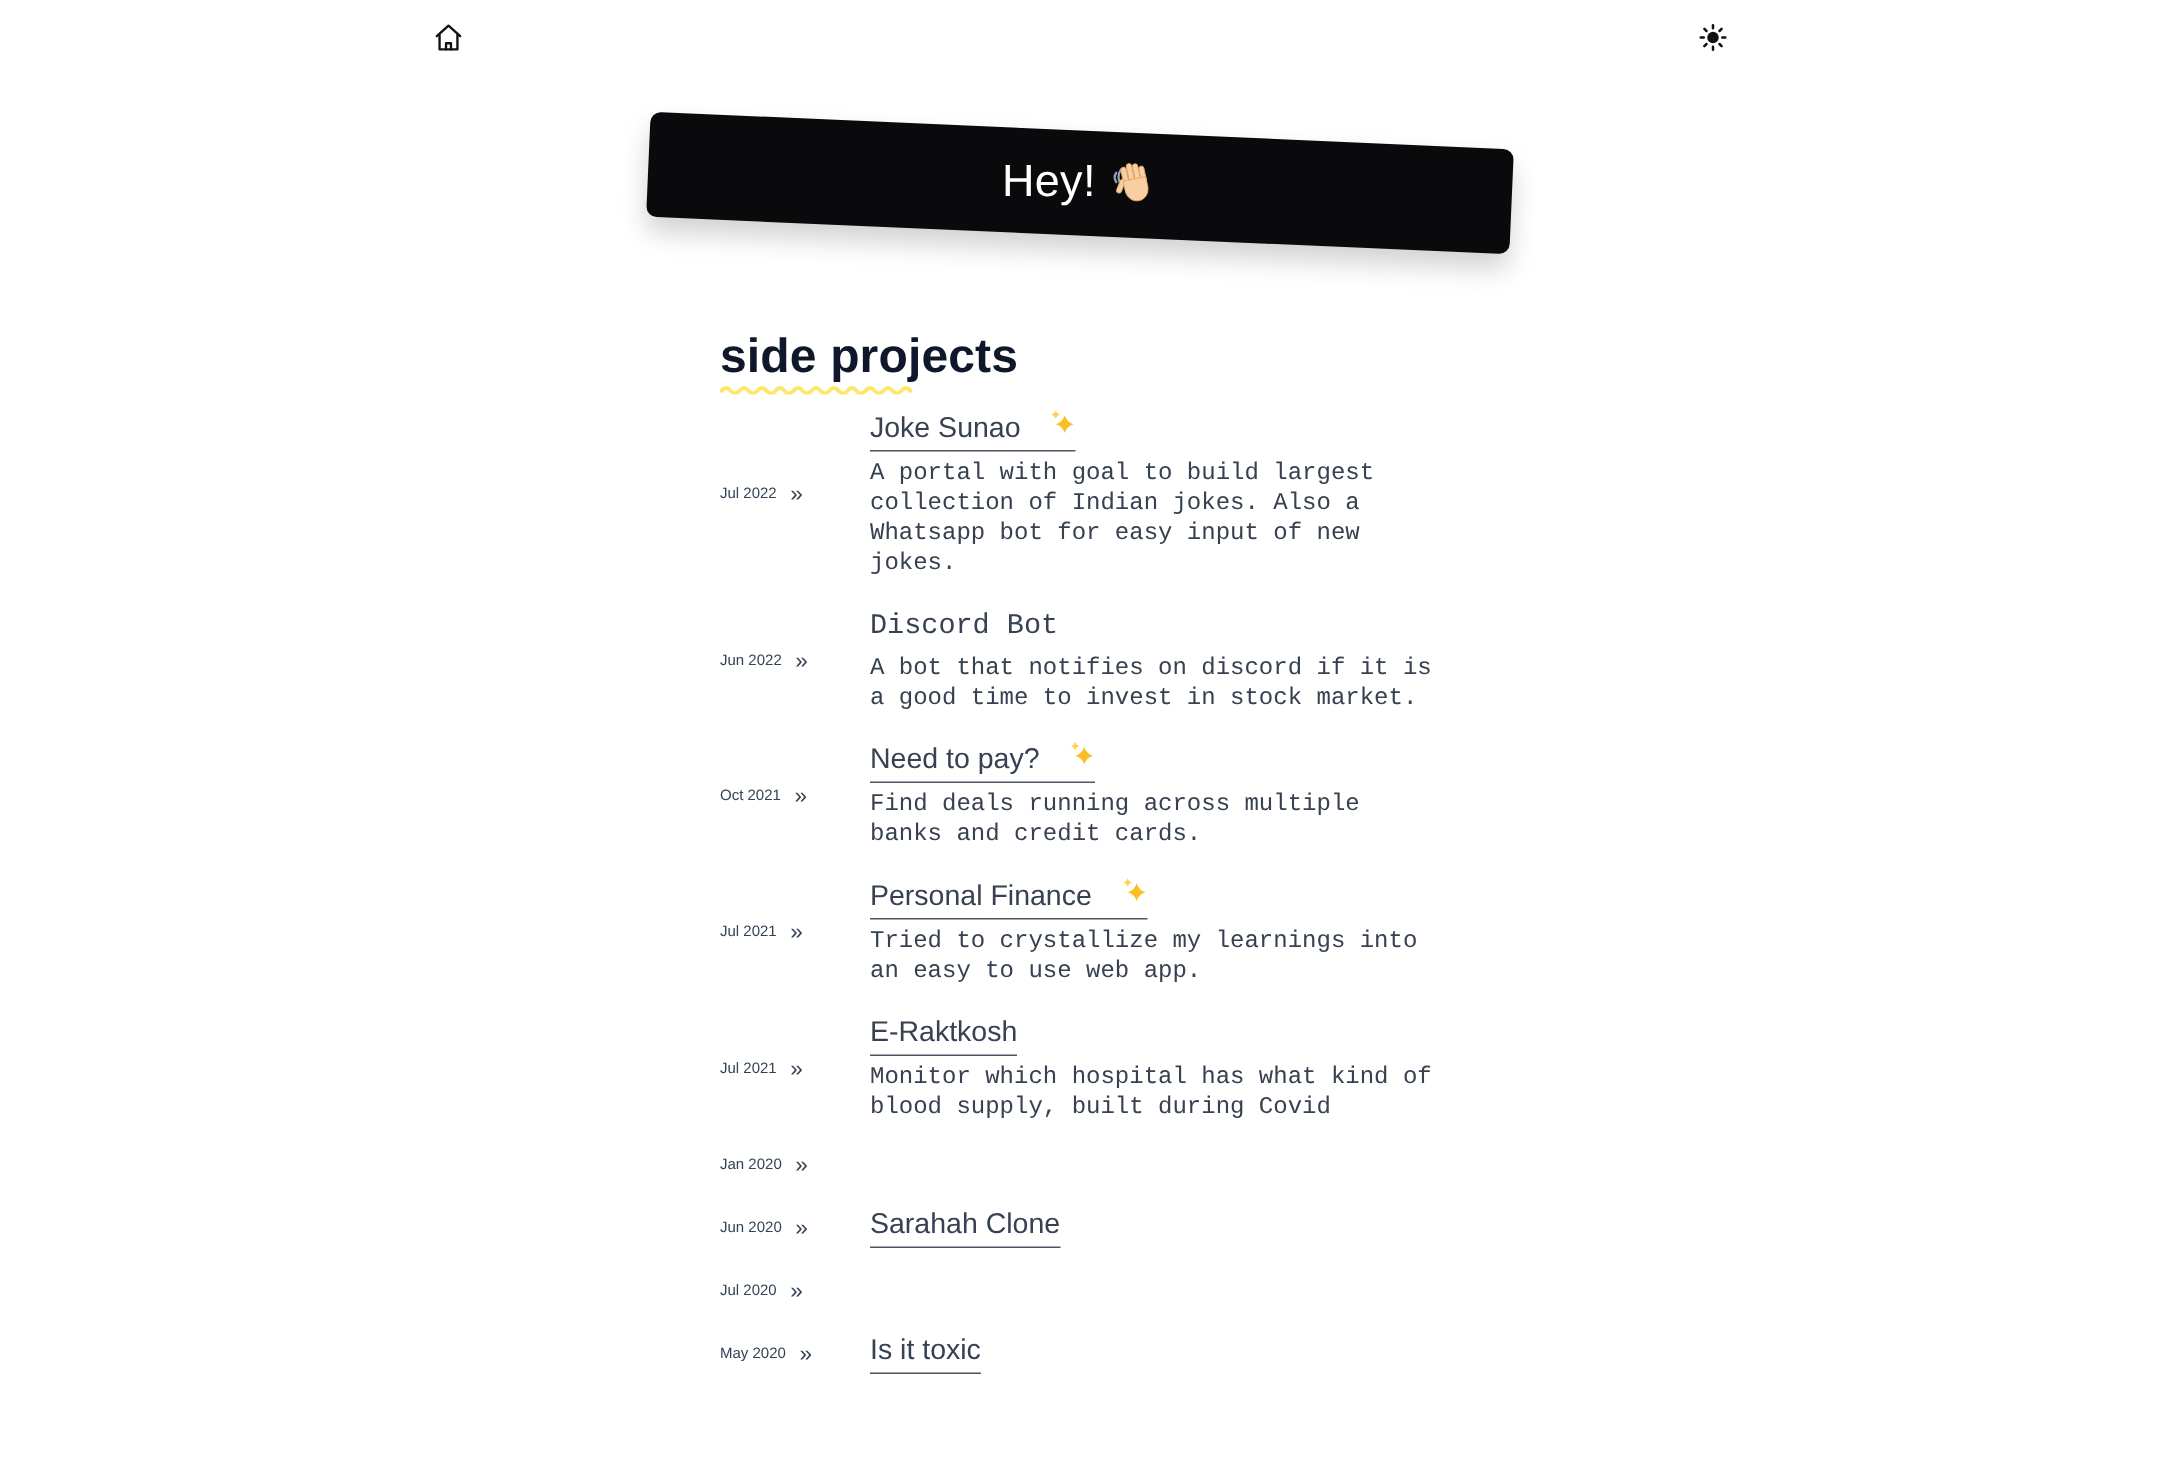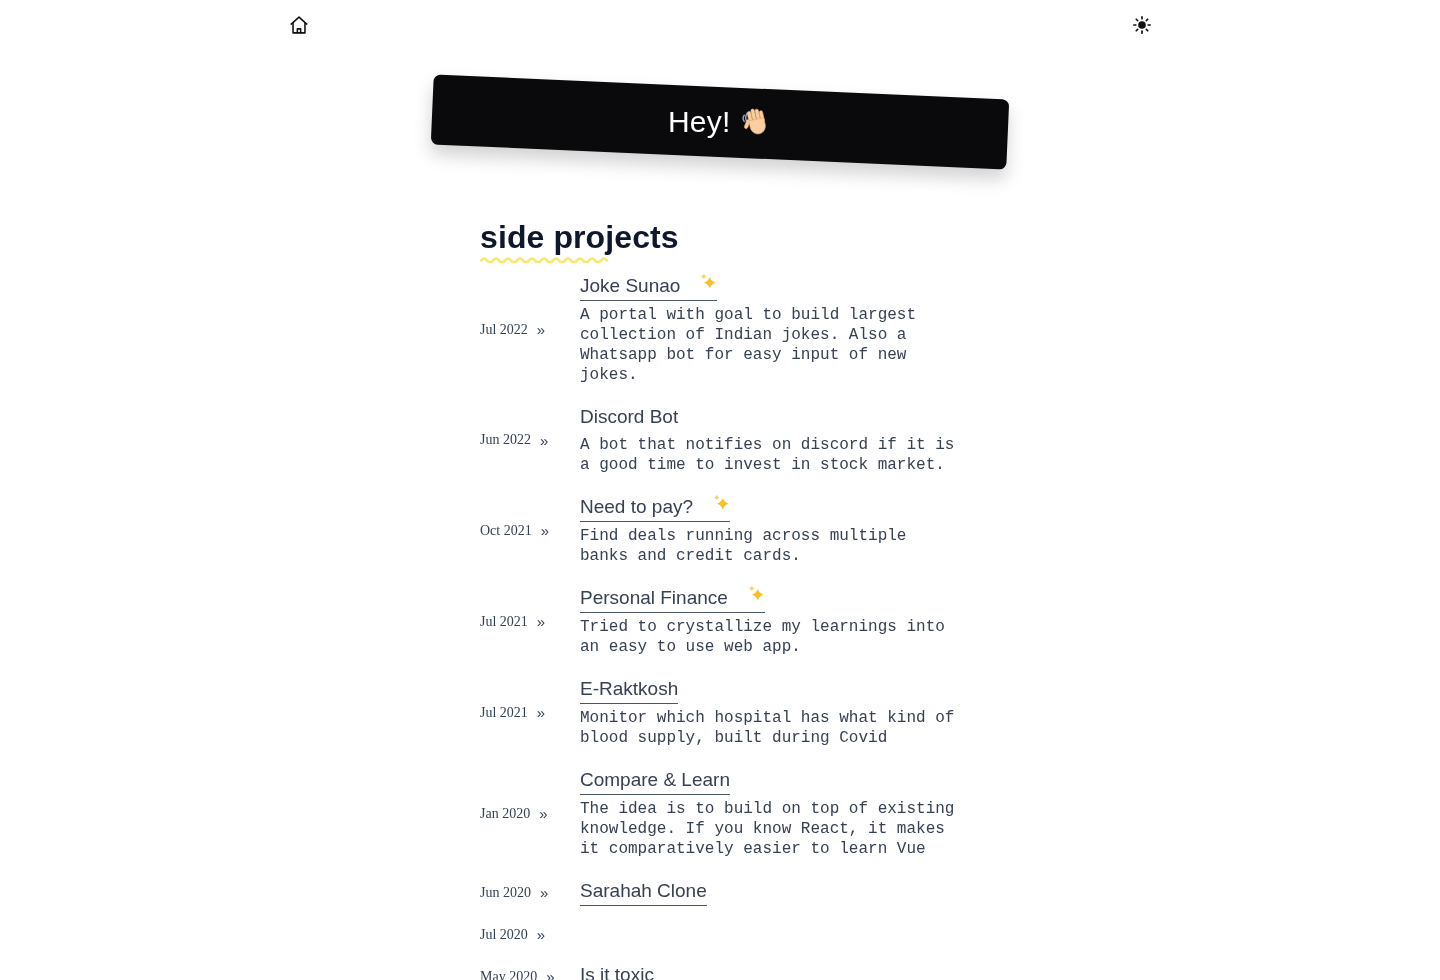--- a/index.html
+++ b/index.html
@@ -20,28 +20,28 @@
 
   
   main { width:480px; margin:62px auto 0 auto; }
   h2.section-title { position:relative; display:inline-block; font-size:32px; font-weight:700;
     color:#0f172a; letter-spacing:.1px; }
   h2.section-title .squiggle { position:absolute; left:0; bottom:-7px; }
 
   ul.projects { list-style:none; margin-top:18px; }
   li.row { display:flex; align-items:center; gap:15px; margin-bottom:20px; }
   .date-cell { display:flex; align-items:center; gap:9px; width:85px; flex-shrink:0; }
-  .date { font-family:Liberation Serif, serif; font-size:14px;
+  .date { font-family:Liberation Sans, sans-serif; font-size:10px;
     color:#334155; white-space:nowrap; }
   .chev { font-size:15px; color:#334155; }
   .content { flex:1; min-width:0; }
   a.title { display:inline-flex; align-items:flex-start; gap:20px; color:#374151; font-size:19px;
     line-height:24px; text-decoration:none; border-bottom:1.6px solid #4b5563;
     padding-bottom:2px; cursor:pointer; }
-  a.title.no-link { border-bottom:none; cursor:default; }
+  a.title.no-link { border-bottom:none; cursor:default;font-family:Liberation Mono, monospace; }
   .desc { font-size:16px; line-height:20px; color:#374151; margin-top:4px; max-width:378px;font-family:Liberation Mono, monospace; }
   .sparkle-svg { transform:translateY(-1px); }
 </style>
 </head>
 <body>
 
 <header class="header">
   <button class="icon-btn">
     <svg width="22" height="22" viewBox="0 0 24 24" fill="none" stroke="#111111" stroke-width="1.7" stroke-linecap="round" stroke-linejoin="round">
       <path d="M5.5 10V20.6h13V10"></path>
@@ -168,27 +168,20 @@
       </a>
       <p class="desc">Monitor which hospital has what kind of blood supply, built during Covid</p>
     </div>
   </li>
 
   <li class="row">
     <div class="date-cell">
       <span class="date">Jan 2020</span>
       <span class="chev">»</span>
     </div>
-    <div class="content">
-      <a class="title">
-        <span class="title-text">Compare &amp; Learn</span>
-
-      </a>
-      <p class="desc">The idea is to build on top of existing knowledge. If you know React, it makes it comparatively easier to learn Vue</p>
-    </div>
   </li>
 
   <li class="row">
     <div class="date-cell">
       <span class="date">Jun 2020</span>
       <span class="chev">»</span>
     </div>
     <div class="content">
       <a class="title">
         <span class="title-text">Sarahah Clone</span>

